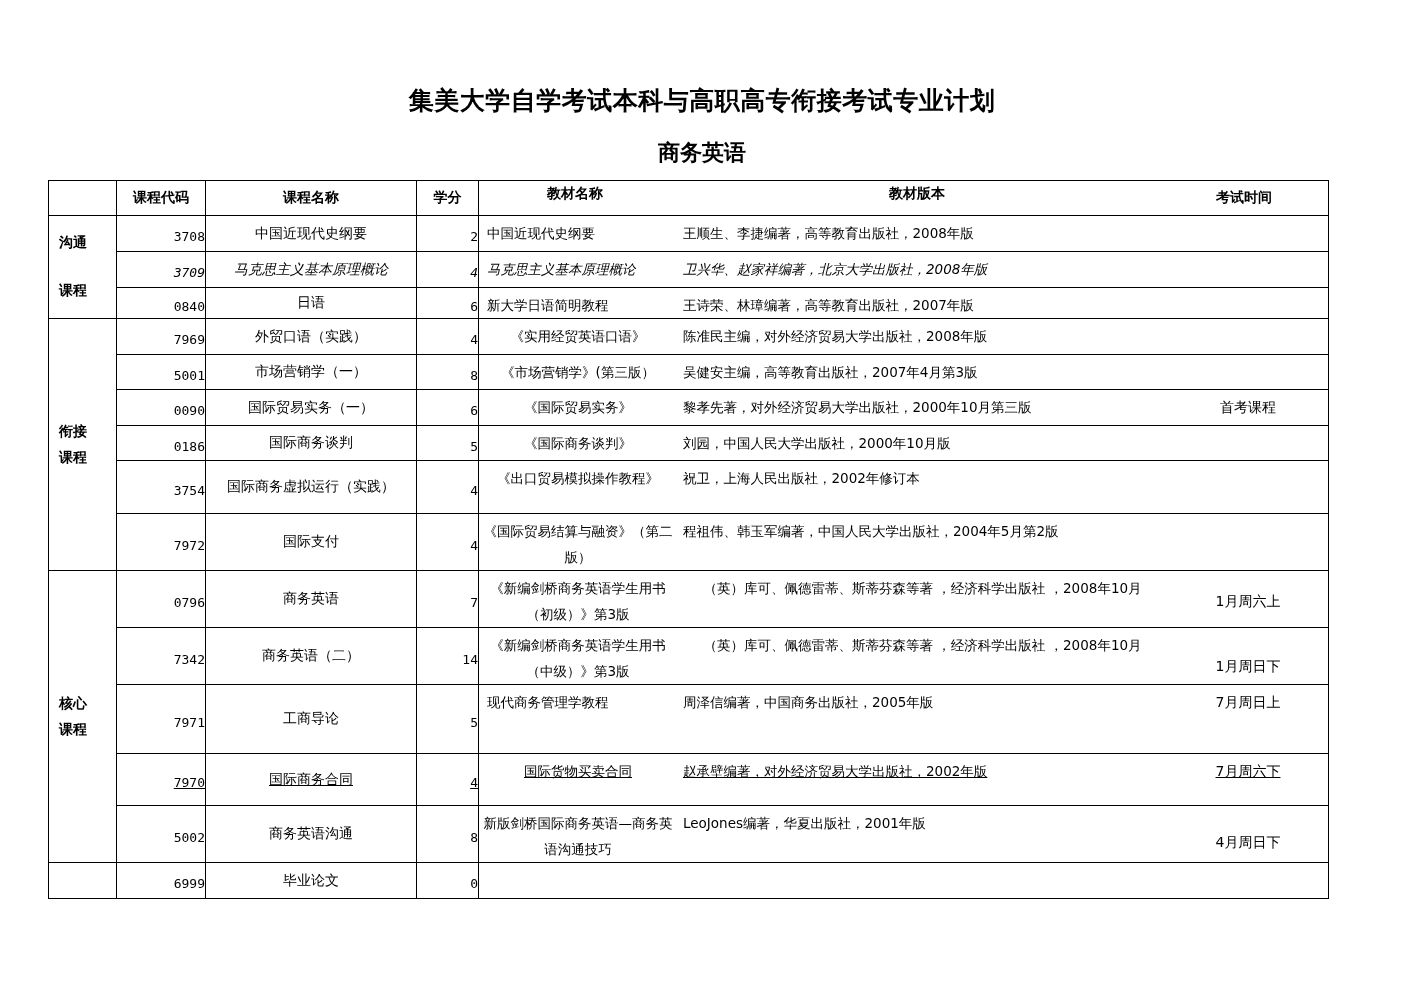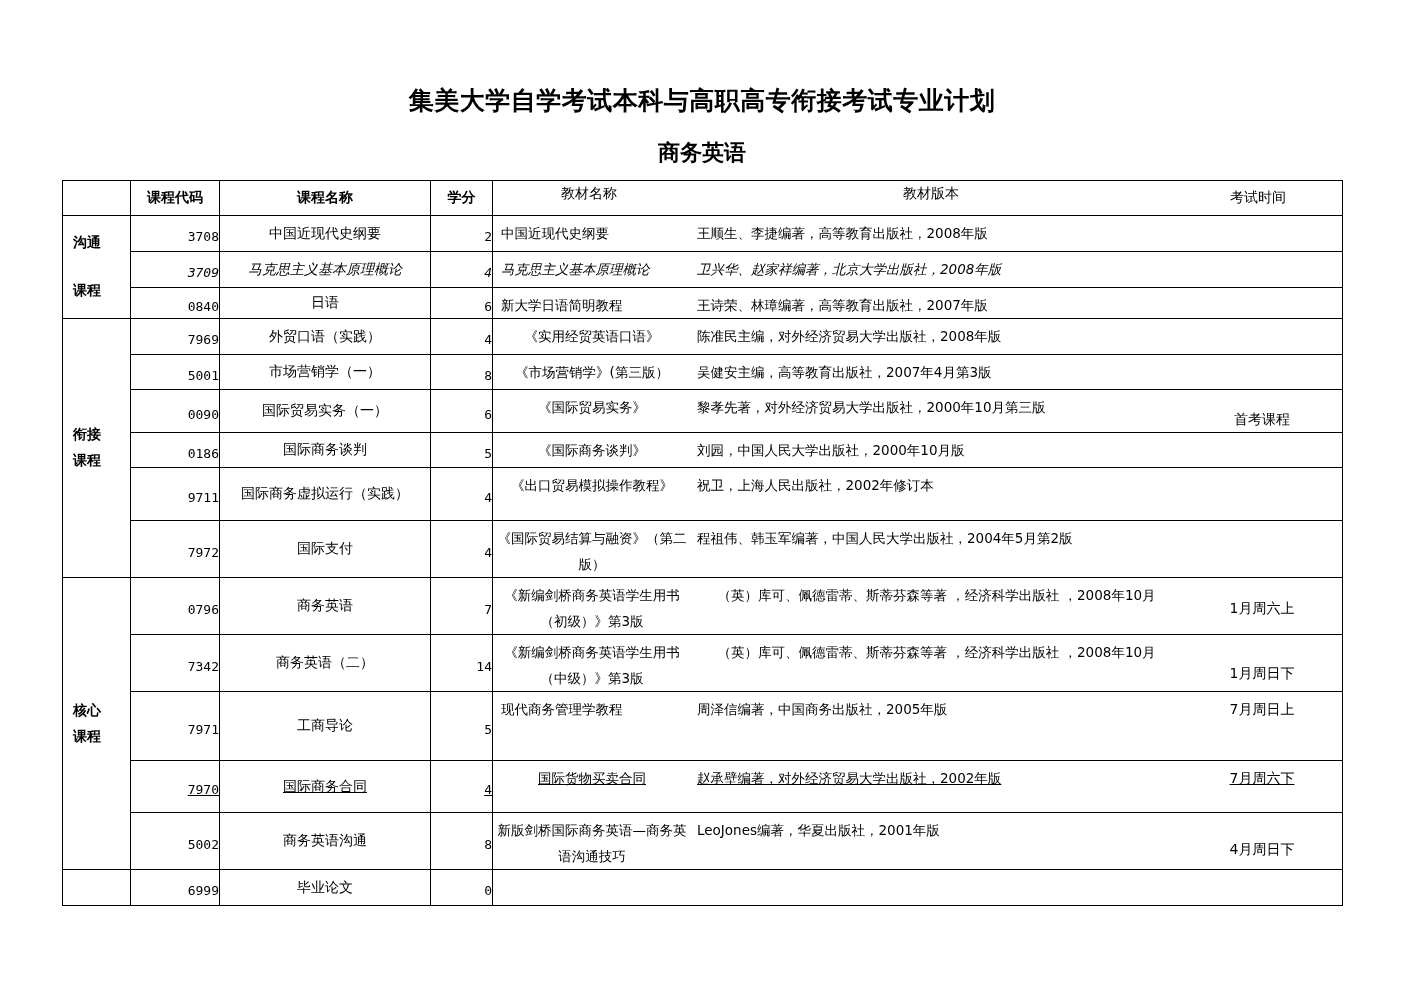--- a/index.html
+++ b/index.html
@@ -1,34 +1,34 @@
 <!DOCTYPE html>
 <html><head>
 <meta charset="utf-8">
 <style>
   html, body { margin: 0; padding: 0; background: #ffffff; }
   body { width: 1404px; height: 993px; position: relative; font-family: "DejaVu Sans", "Liberation Sans", sans-serif; color: #000; overflow: hidden; }
   .title { position: absolute; top: 84px; left: 0; width: 1404px; text-align: center; font-family: "DejaVu Serif", "Liberation Serif", serif; font-size: 25px; font-weight: bold; letter-spacing: 0.5px; }
   .subtitle { position: absolute; top: 138px; left: 0; width: 1404px; text-align: center; font-family: "DejaVu Serif", "Liberation Serif", serif; font-size: 22px; font-weight: bold; }
-  table.plan { position: absolute; top: 180px; left: 62px; width: 1280px; border-collapse: collapse; table-layout: fixed; font-size: 14px; padding-left: 40px; }
+  table.plan { position: absolute; top: 180px; left: 48px; width: 1280px; border-collapse: collapse; table-layout: fixed; font-size: 14px; padding-left: 40px; }
   table.plan td, table.plan th { border: 1.5px solid #000; padding: 0; vertical-align: middle; }
   table.plan th { font-weight: bold; font-size: 14px; text-align: center; }
   .cat { font-weight: bold; font-size: 14px; text-align: left; padding-left: 10px !important; }
   .cat span { display: block; }
   .code, .credit { text-align: right; font-family: "DejaVu Sans Mono", "Liberation Mono", monospace; font-size: 13px; padding-top: 6px !important; }
   .cname { text-align: center; font-size: 14px; }
   .book { vertical-align: top !important; padding-top: 4px !important; font-size: 13.5px; line-height: 26px; }
   .book-inner { display: flex; }
   .bname { width: 198px; padding-left: 8px; box-sizing: border-box; }
   .bname.c { text-align: center; padding-left: 0; }
   .bver { flex: 1; padding-left: 6px; padding-right: 6px; }
   .bver.c2 { text-align: center; }
   .exam { text-align: center; font-size: 14px; }
   .hdr-books { position: relative; height: 34px; }
-  .hdr-books span { position: absolute; top: 4px; font-weight: normal; }
+  .hdr-books span { position: absolute; top: 4px; font-weight: bold; }
 </style>
 </head>
 <body>
 
 <div class="title">集美大学自学考试本科与高职高专衔接考试专业计划</div>
 <div class="subtitle">商务英语</div>
 
 <table class="plan">
   <colgroup>
     <col style="width:68px">
@@ -122,38 +122,38 @@
         </td>
       </tr>
       <tr style="height: 36px;">
         <td class="code">0090</td>
         <td class="cname">国际贸易实务（一）</td>
         <td class="credit">6</td>
         <td class="book">
           <div class="book-inner">
             <div class="bname c">《国际贸易实务》</div>
             <div class="bver">黎孝先著，对外经济贸易大学出版社，2000年10月第三版</div>
-            <div class="exam" style="width: 160px; align-self: center; margin-top: 12px;">首考课程</div>
+            <div class="exam" style="width: 160px; align-self: center; margin-top: 0px;">首考课程</div>
           </div>
         </td>
       </tr>
       <tr style="height: 35px;">
         <td class="code">0186</td>
         <td class="cname">国际商务谈判</td>
         <td class="credit">5</td>
         <td class="book">
           <div class="book-inner">
             <div class="bname c">《国际商务谈判》</div>
             <div class="bver">刘园，中国人民大学出版社，2000年10月版</div>
             <div class="exam" style="width: 160px; align-self: center; margin-top: 0px;"></div>
           </div>
         </td>
       </tr>
       <tr style="height: 53px;">
-        <td class="code">9711</td>
+        <td class="code">3754</td>
         <td class="cname">国际商务虚拟运行（实践）</td>
         <td class="credit">4</td>
         <td class="book">
           <div class="book-inner">
             <div class="bname c">《出口贸易模拟操作教程》</div>
             <div class="bver">祝卫，上海人民出版社，2002年修订本</div>
             <div class="exam" style="width: 160px; align-self: center; margin-top: 0px;"></div>
           </div>
         </td>
       </tr>

